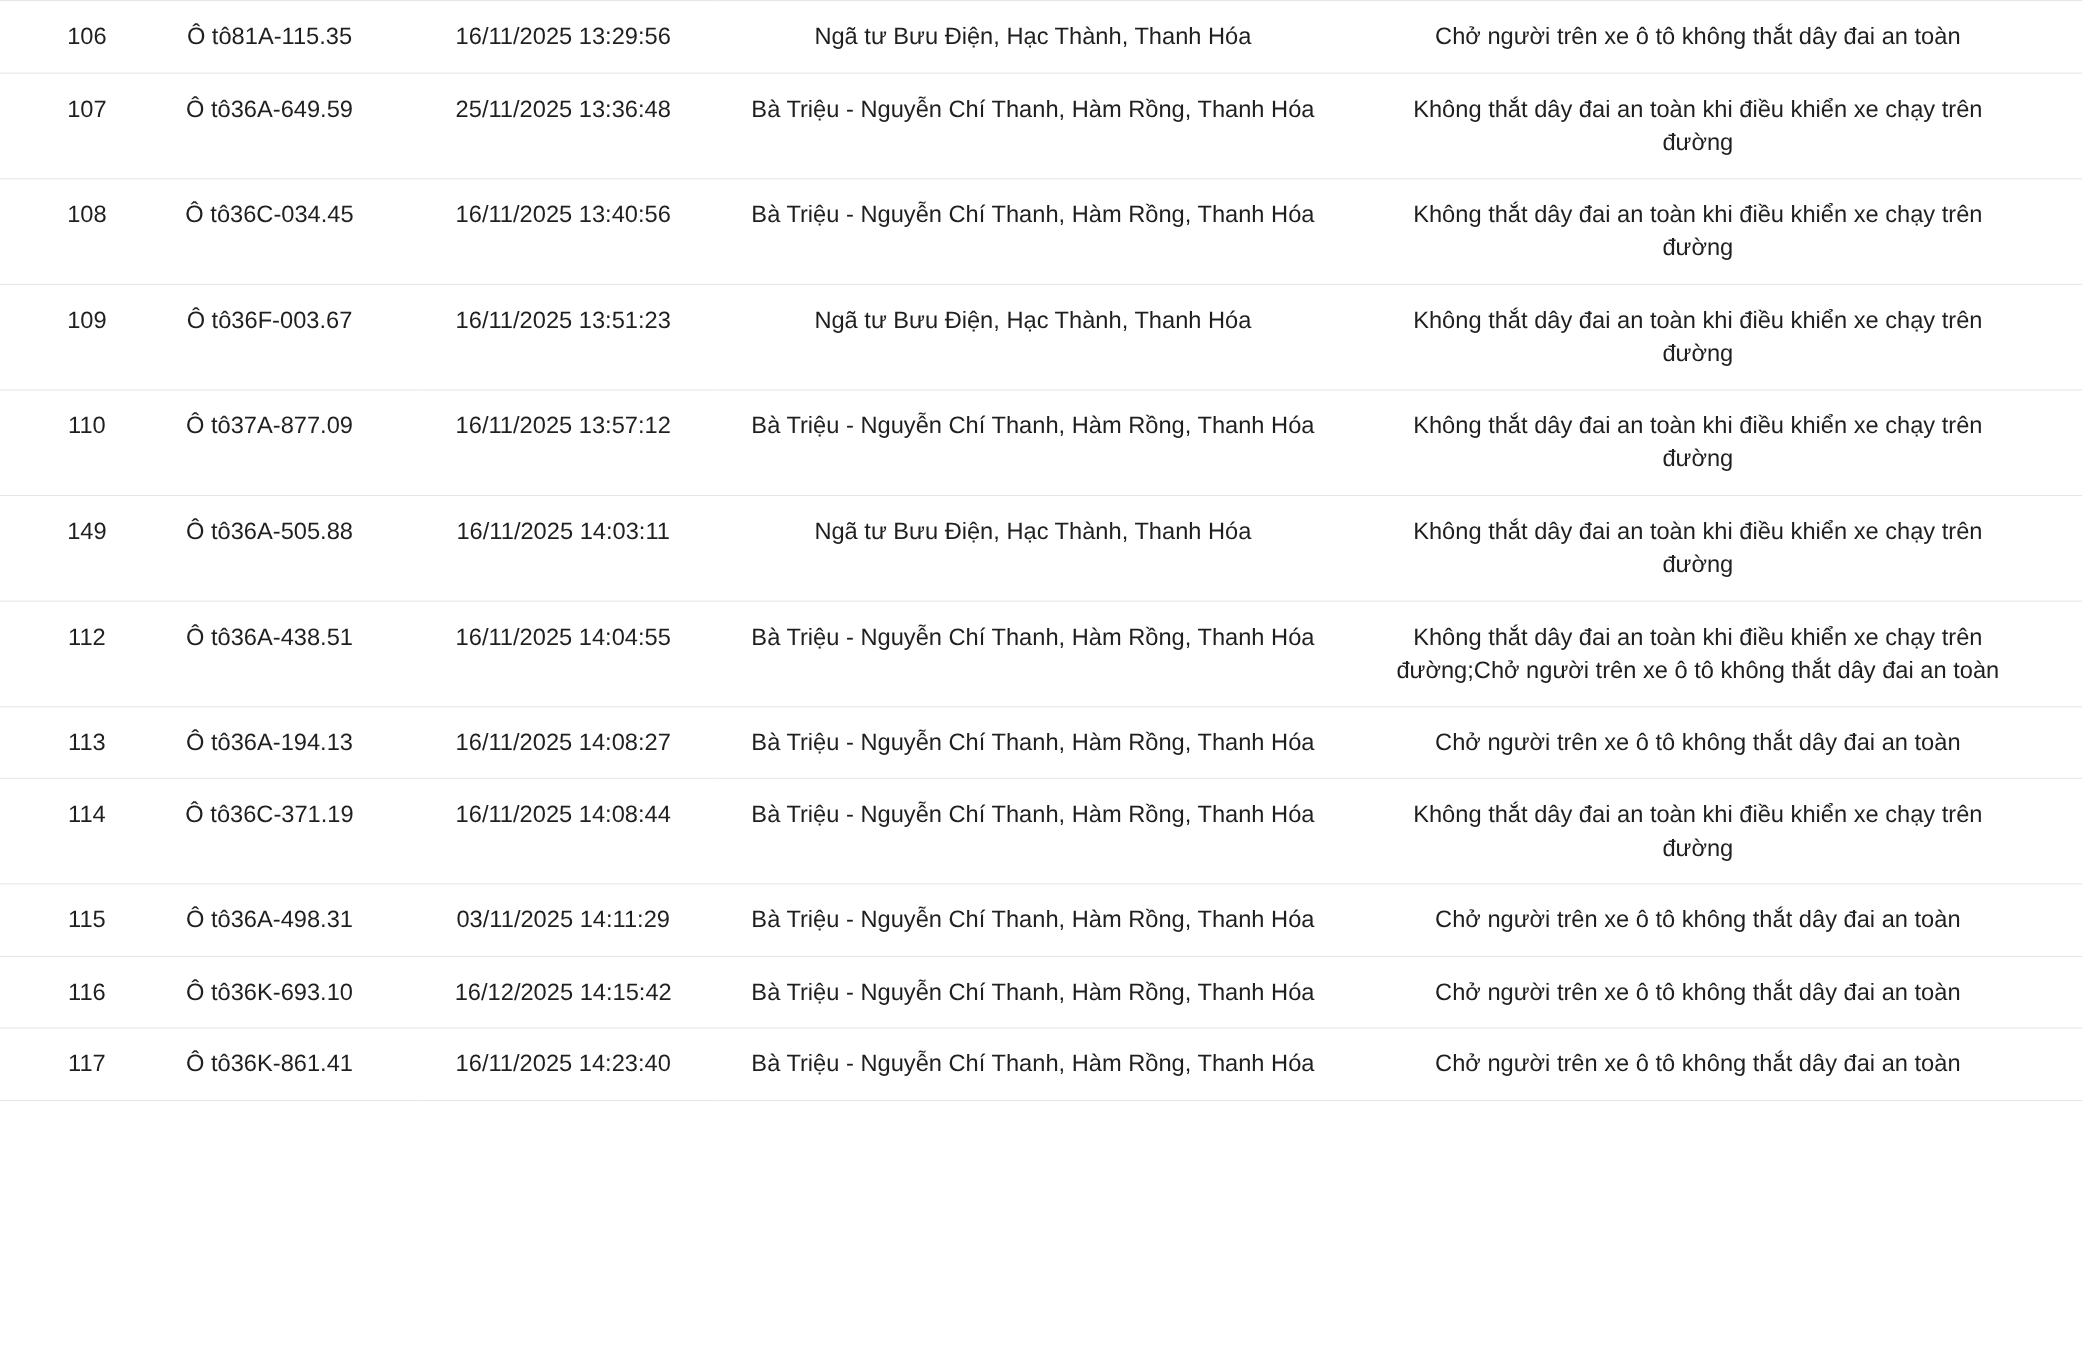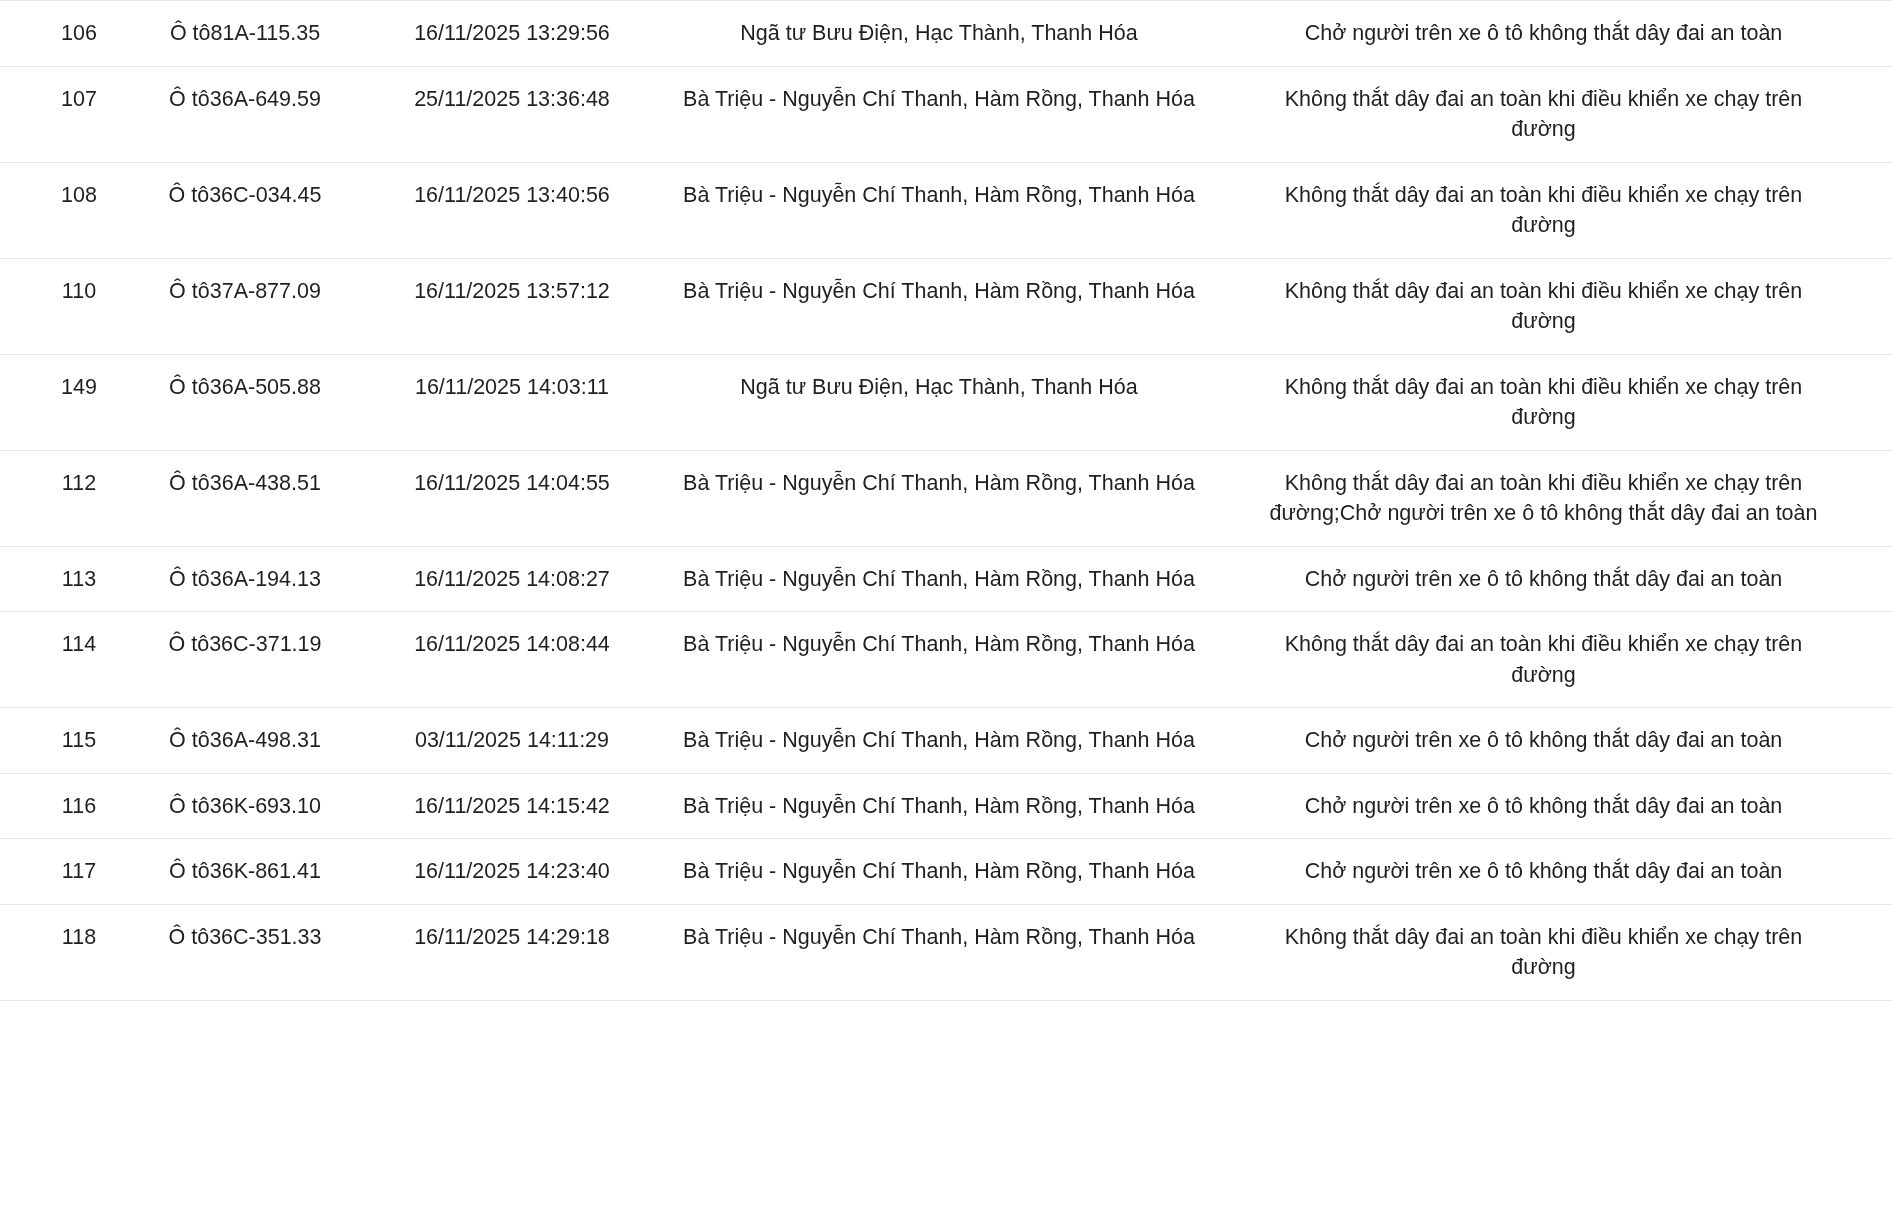--- a/index.html
+++ b/index.html
@@ -76,20 +76,27 @@
         <td class="col-violation">Không thắt dây đai an toàn khi điều khiển xe chạy trên đường</td>
       </tr>
       <tr>
         <td class="col-index">108</td>
         <td class="col-plate">Ô tô36C-034.45</td>
         <td class="col-time">16/11/2025 13:40:56</td>
         <td class="col-location">Bà Triệu - Nguyễn Chí Thanh, Hàm Rồng, Thanh Hóa</td>
         <td class="col-violation">Không thắt dây đai an toàn khi điều khiển xe chạy trên đường</td>
       </tr>
       <tr>
+        <td class="col-index">109</td>
+        <td class="col-plate">Ô tô36F-003.67</td>
+        <td class="col-time">16/11/2025 13:51:23</td>
+        <td class="col-location">Ngã tư Bưu Điện, Hạc Thành, Thanh Hóa</td>
+        <td class="col-violation">Không thắt dây đai an toàn khi điều khiển xe chạy trên đường</td>
+      </tr>
+      <tr>
         <td class="col-index">110</td>
         <td class="col-plate">Ô tô37A-877.09</td>
         <td class="col-time">16/11/2025 13:57:12</td>
         <td class="col-location">Bà Triệu - Nguyễn Chí Thanh, Hàm Rồng, Thanh Hóa</td>
         <td class="col-violation">Không thắt dây đai an toàn khi điều khiển xe chạy trên đường</td>
       </tr>
       <tr>
         <td class="col-index">149</td>
         <td class="col-plate">Ô tô36A-505.88</td>
         <td class="col-time">16/11/2025 14:03:11</td>
@@ -120,32 +127,25 @@
       <tr>
         <td class="col-index">115</td>
         <td class="col-plate">Ô tô36A-498.31</td>
         <td class="col-time">03/11/2025 14:11:29</td>
         <td class="col-location">Bà Triệu - Nguyễn Chí Thanh, Hàm Rồng, Thanh Hóa</td>
         <td class="col-violation">Chở người trên xe ô tô không thắt dây đai an toàn</td>
       </tr>
       <tr>
         <td class="col-index">116</td>
         <td class="col-plate">Ô tô36K-693.10</td>
-        <td class="col-time">16/11/2025 14:15:42</td>
+        <td class="col-time">16/12/2025 14:15:42</td>
         <td class="col-location">Bà Triệu - Nguyễn Chí Thanh, Hàm Rồng, Thanh Hóa</td>
         <td class="col-violation">Chở người trên xe ô tô không thắt dây đai an toàn</td>
       </tr>
       <tr>
         <td class="col-index">117</td>
         <td class="col-plate">Ô tô36K-861.41</td>
         <td class="col-time">16/11/2025 14:23:40</td>
         <td class="col-location">Bà Triệu - Nguyễn Chí Thanh, Hàm Rồng, Thanh Hóa</td>
         <td class="col-violation">Chở người trên xe ô tô không thắt dây đai an toàn</td>
       </tr>
-      <tr>
-        <td class="col-index">118</td>
-        <td class="col-plate">Ô tô36C-351.33</td>
-        <td class="col-time">16/11/2025 14:29:18</td>
-        <td class="col-location">Bà Triệu - Nguyễn Chí Thanh, Hàm Rồng, Thanh Hóa</td>
-        <td class="col-violation">Không thắt dây đai an toàn khi điều khiển xe chạy trên đường</td>
-      </tr>
     </tbody>
 </table>
 
 </body></html>

